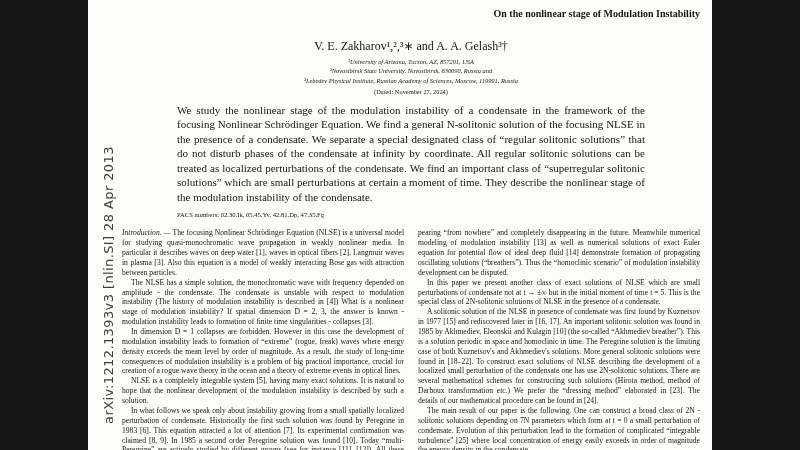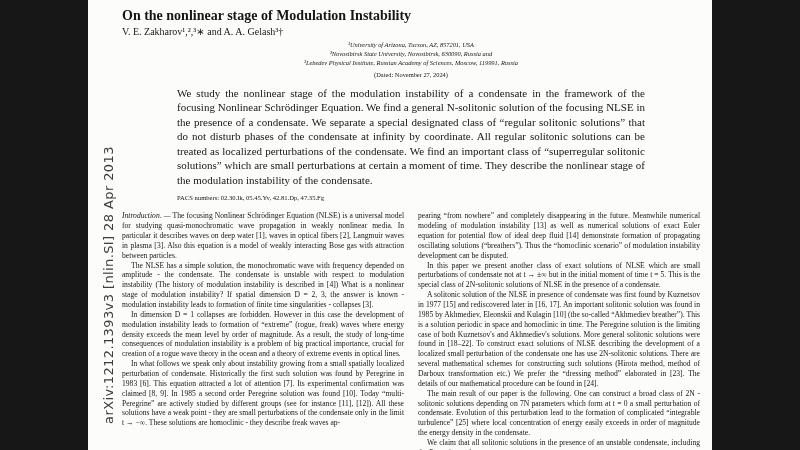--- a/index.html
+++ b/index.html
@@ -25,24 +25,24 @@
     transform:translate(-50%,-50%) rotate(-90deg);
     white-space:nowrap;
     font-family:"DejaVu Sans", sans-serif;
     font-size:13px;letter-spacing:0.4px;
     color:var(--stamp-ink);
   }
   .content{
     position:absolute;left:34px;right:12px;top:8px;
   }
   .title{
-    font-size:14px;font-weight:bold;text-align:left;line-height:1.2;
+    font-size:10px;font-weight:bold;text-align:right;line-height:1.2;
   }
   .authors{
-    font-size:10px;text-align:left;margin-top:1px;
+    font-size:12px;text-align:center;margin-top:19px;
   }
   .affiliations{
     font-size:6.4px;font-style:italic;text-align:center;line-height:1.45;margin-top:3px;
   }
   .date-line{
     font-size:6.4px;text-align:center;margin-top:3px;
   }
   .abstract-wrap{
     width:468px;margin:8px auto 0;
   }
@@ -88,20 +88,21 @@
       <div class="abstract">We study the nonlinear stage of the modulation instability of a condensate in the framework of the focusing Nonlinear Schrödinger Equation. We find a general N-solitonic solution of the focusing NLSE in the presence of a condensate. We separate a special designated class of “regular solitonic solutions” that do not disturb phases of the condensate at infinity by coordinate. All regular solitonic solutions can be treated as localized perturbations of the condensate. We find an important class of “superregular solitonic solutions” which are small perturbations at certain a moment of time. They describe the nonlinear stage of the modulation instability of the condensate.</div>
       <div class="pacs">PACS numbers: 02.30.Ik, 05.45.Yv, 42.81.Dp, 47.35.Fg</div>
     </div>
 
     <div class="cols">
 
       <div class="col">
         <p class="no-indent"><span class="lead-in">Introduction. — </span><span>The focusing Nonlinear Schrödinger Equation (NLSE) is a universal model for studying quasi-monochromatic wave propagation in weakly nonlinear media. In particular it describes waves on deep water [1], waves in optical fibers [2], Langmuir waves in plasma [3]. Also this equation is a model of weakly interacting Bose gas with attraction between particles.</span></p>
         <p>The NLSE has a simple solution, the monochromatic wave with frequency depended on amplitude - the condensate. The condensate is unstable with respect to modulation instability (The history of modulation instability is described in [4]) What is a nonlinear stage of modulation instability? If spatial dimension D = 2, 3, the answer is known - modulation instability leads to formation of finite time singularities - collapses [3].</p>
         <p>In dimension D = 1 collapses are forbidden. However in this case the development of modulation instability leads to formation of “extreme” (rogue, freak) waves where energy density exceeds the mean level by order of magnitude. As a result, the study of long-time consequences of modulation instability is a problem of big practical importance, crucial for creation of a rogue wave theory in the ocean and a theory of extreme events in optical lines.</p>
+        <p>NLSE is a completely integrable system [5], having many exact solutions. It is natural to hope that the nonlinear development of the modulation instability is described by such a solution.</p>
         <p>In what follows we speak only about instability growing from a small spatially localized perturbation of condensate. Historically the first such solution was found by Peregrine in 1983 [6]. This equation attracted a lot of attention [7]. Its experimental confirmation was claimed [8, 9]. In 1985 a second order Peregrine solution was found [10]. Today “multi-Peregrine” are actively studied by different groups (see for instance [11], [12]). All these solutions have a weak point - they are small perturbations of the condensate only in the limit t → −∞. These solutions are homoclinic - they describe freak waves ap-</p>
       </div>
 
       <div class="col">
         <p class="no-indent">pearing “from nowhere” and completely disappearing in the future. Meanwhile numerical modeling of modulation instability [13] as well as numerical solutions of exact Euler equation for potential flow of ideal deep fluid [14] demonstrate formation of propagating oscillating solutions (“breathers”). Thus the “homoclinic scenario” of modulation instability development can be disputed.</p>
         <p>In this paper we present another class of exact solutions of NLSE which are small perturbations of condensate not at t → ±∞ but in the initial moment of time t = 5. This is the special class of 2N-solitonic solutions of NLSE in the presence of a condensate.</p>
         <p>A solitonic solution of the NLSE in presence of condensate was first found by Kuznetsov in 1977 [15] and rediscovered later in [16, 17]. An important solitonic solution was found in 1985 by Akhmediev, Eleonskii and Kulagin [10] (the so-called “Akhmediev breather”). This is a solution periodic in space and homoclinic in time. The Peregrine solution is the limiting case of both Kuznetsov's and Akhmediev's solutions. More general solitonic solutions were found in [18–22]. To construct exact solutions of NLSE describing the development of a localized small perturbation of the condensate one has use 2N-solitonic solutions. There are several mathematical schemes for constructing such solutions (Hirota method, method of Darboux transformation etc.) We prefer the “dressing method” elaborated in [23]. The details of our mathematical procedure can be found in [24].</p>
         <p>The main result of our paper is the following. One can construct a broad class of 2N - solitonic solutions depending on 7N parameters which form at t = 0 a small perturbation of condensate. Evolution of this perturbation lead to the formation of complicated “integrable turbulence” [25] where local concentration of energy easily exceeds in order of magnitude the energy density in the condensate.</p>
         <p>We claim that all solitonic solutions in the presence of an unstable condensate, including the Peregrine and</p>
       </div>

